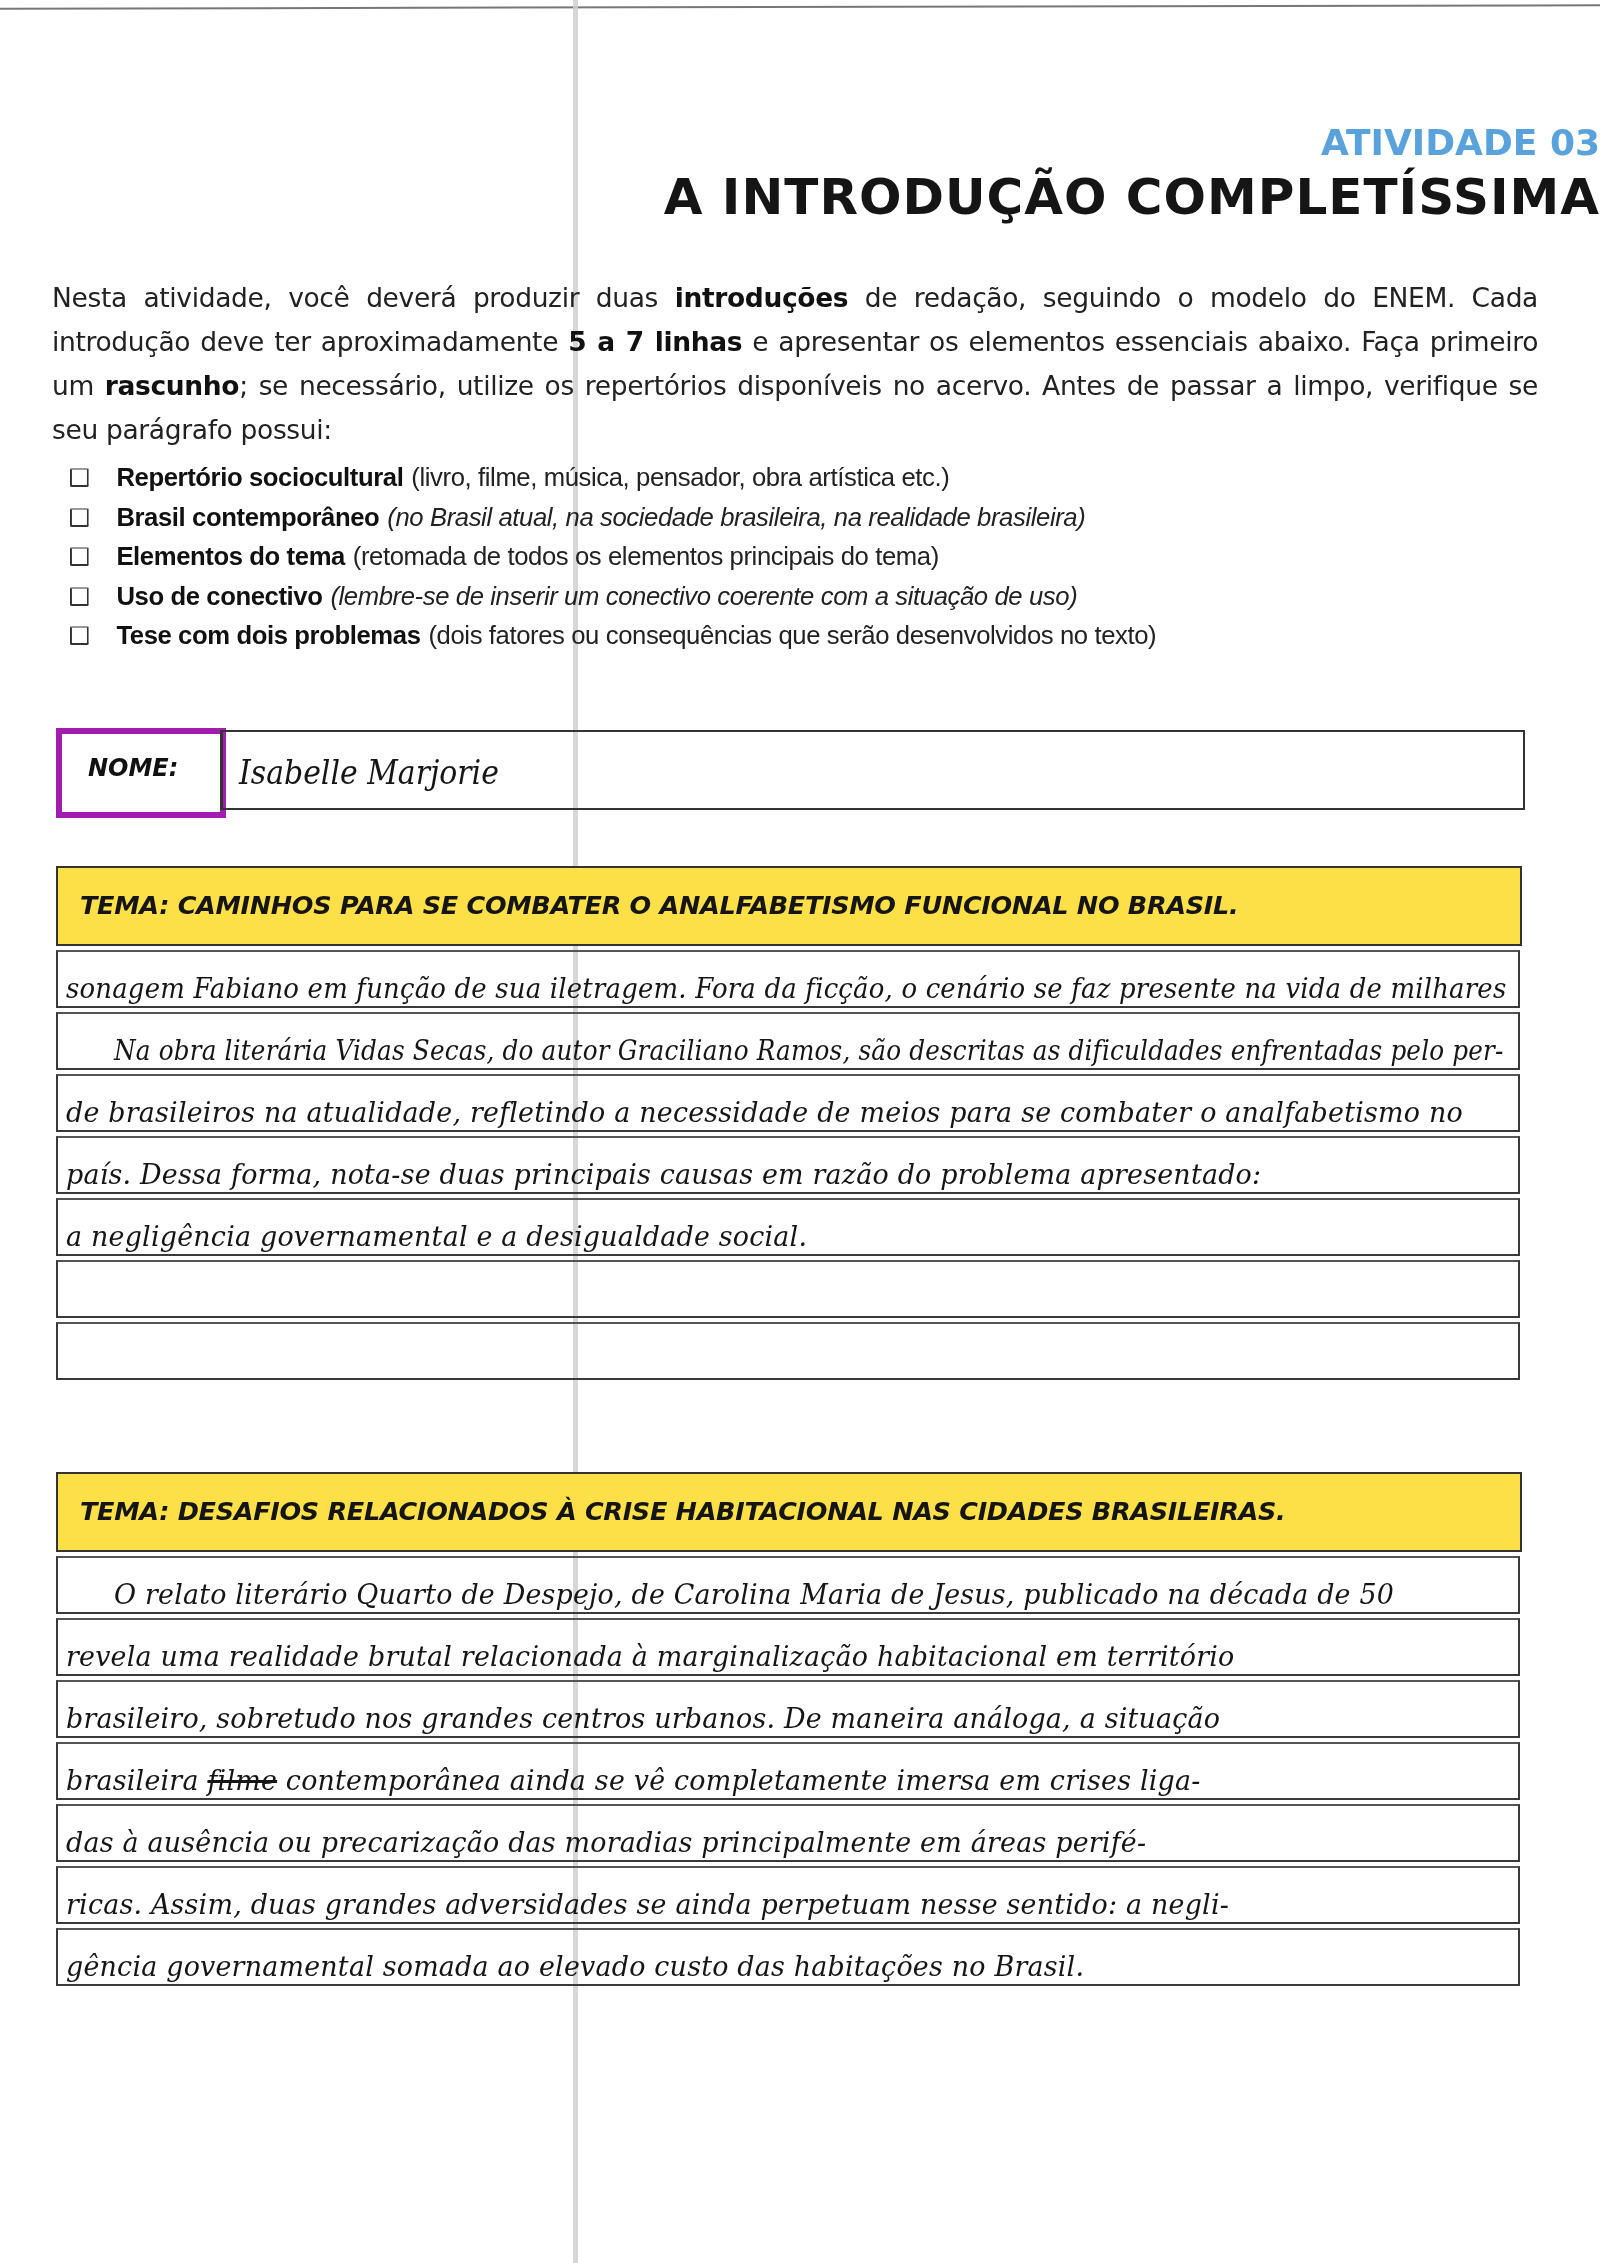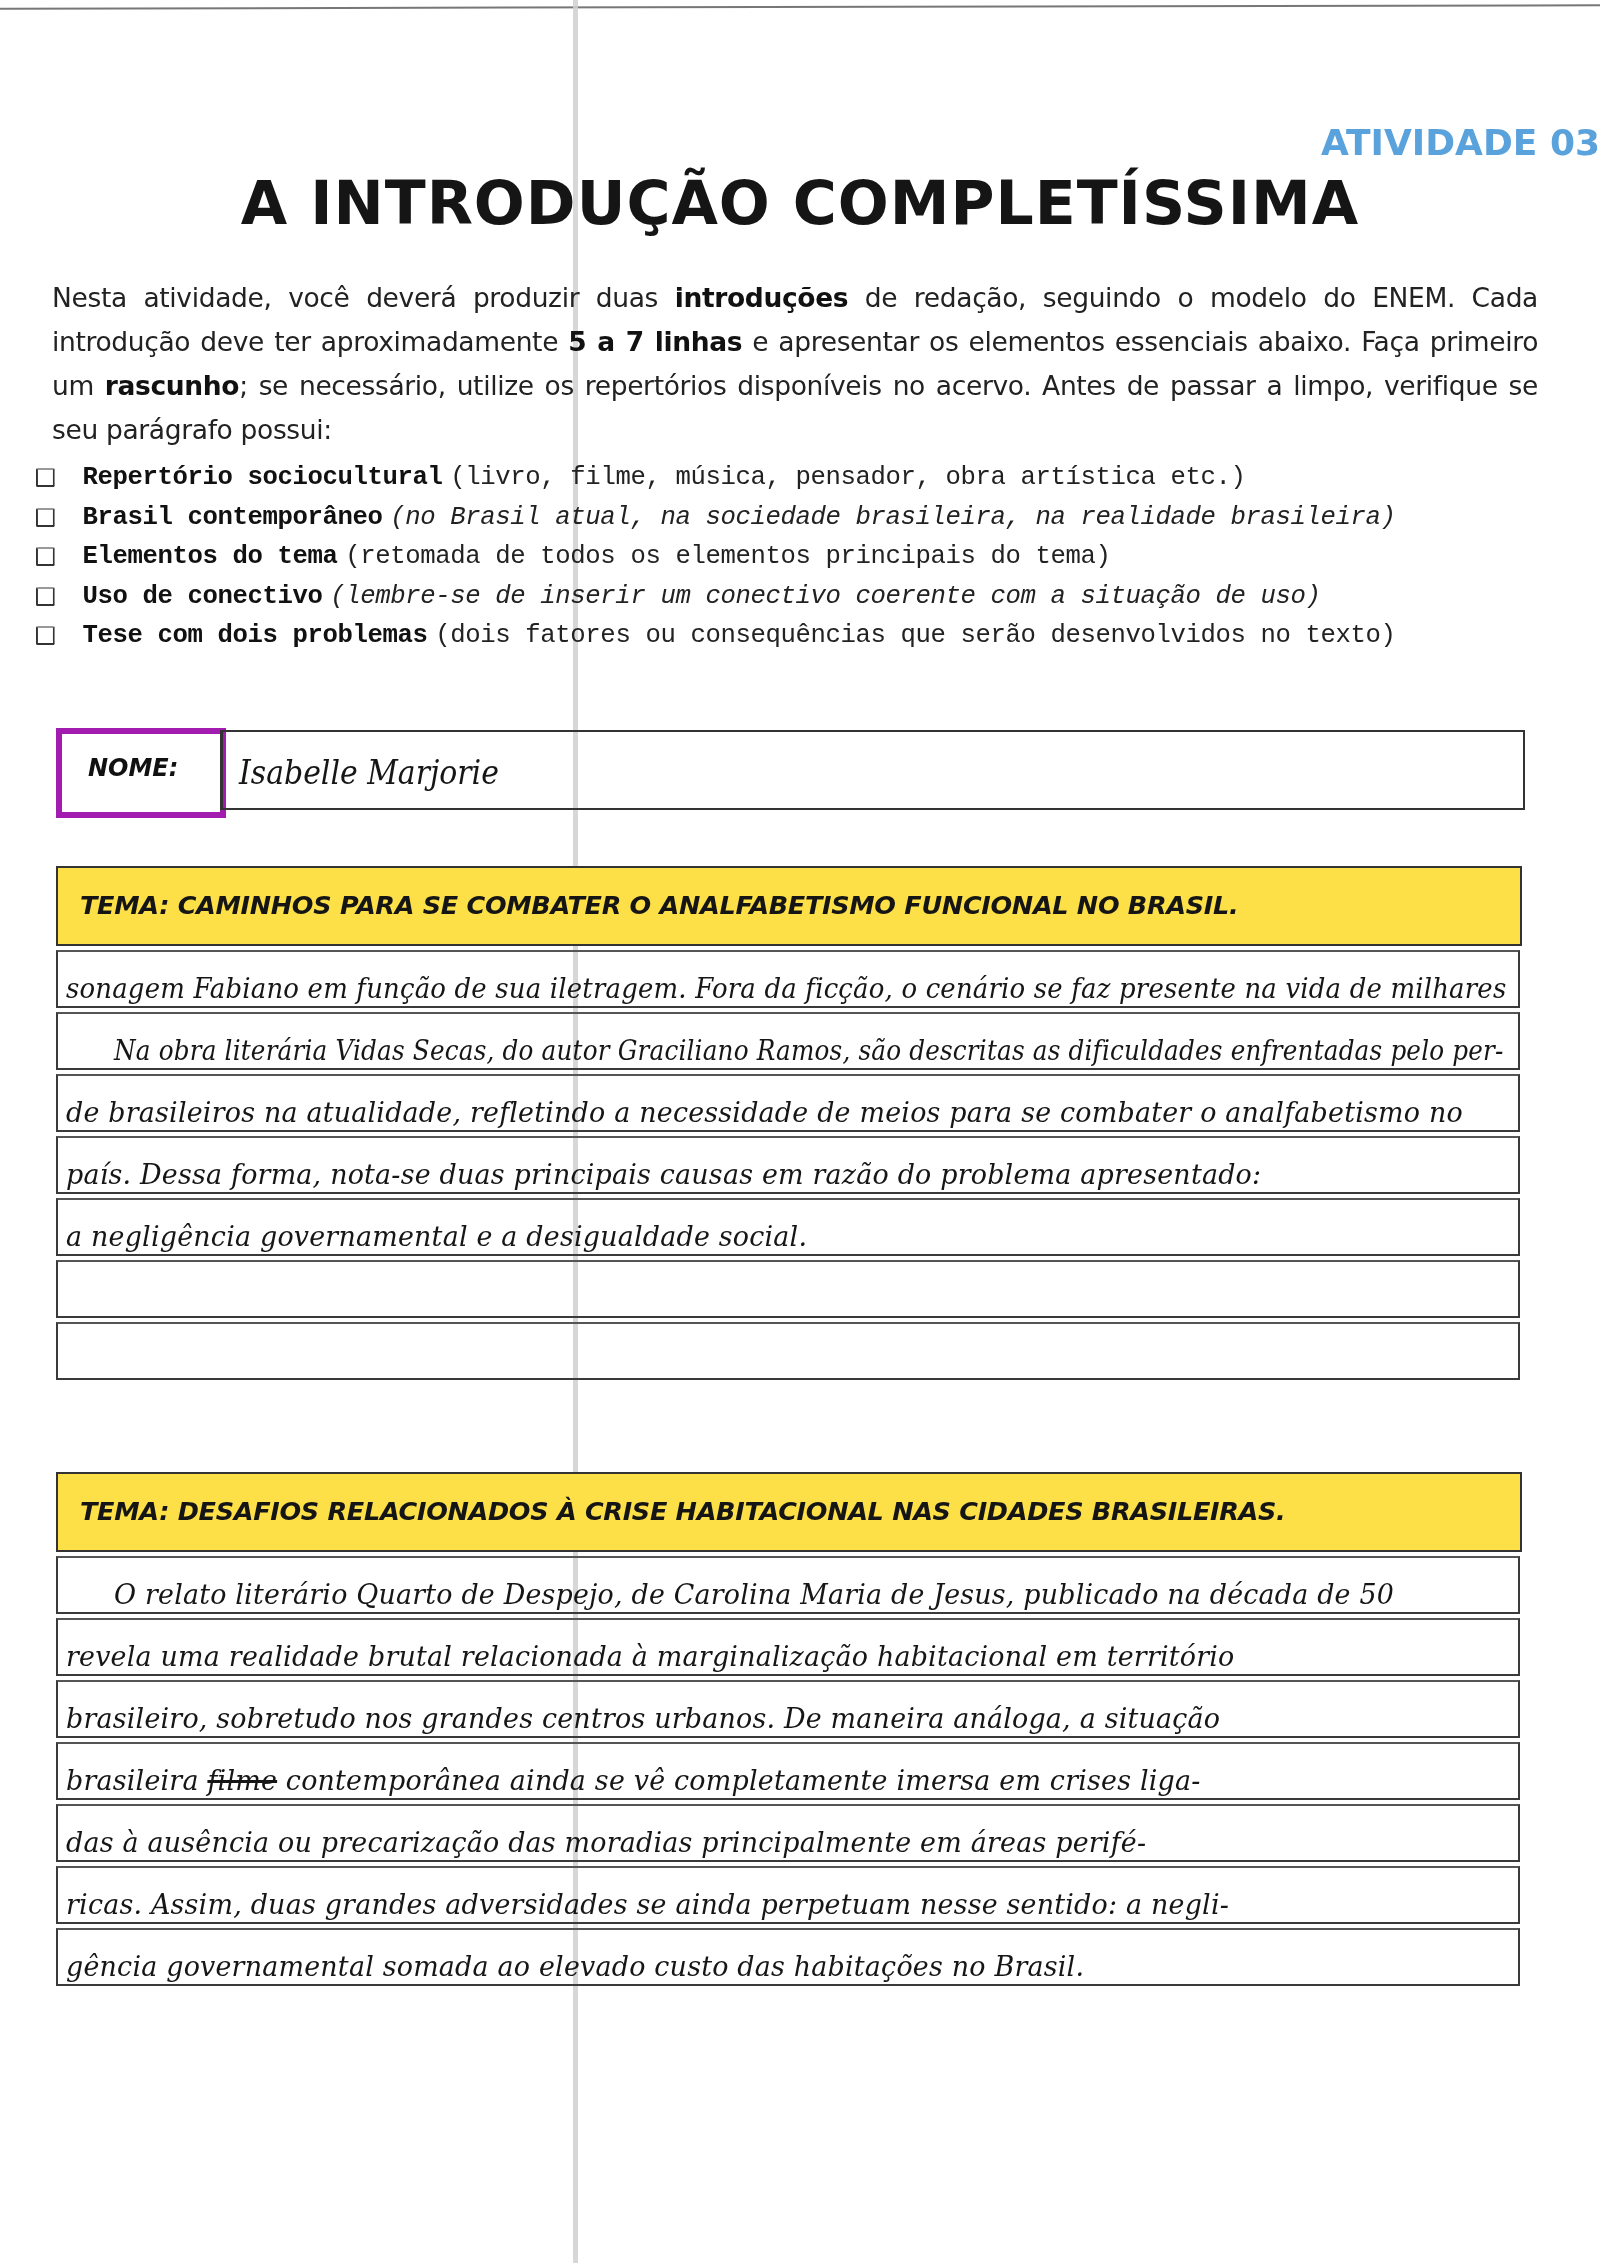--- a/index.html
+++ b/index.html
@@ -3,29 +3,29 @@
   <meta charset="utf-8">
   <style>
     html, body { margin: 0; padding: 0; background: #ffffff; }
     body { width: 1600px; height: 2263px; position: relative; overflow: hidden;
            font-family: "Liberation Sans", sans-serif; color: #1a1a1a; }
     .top-rule { position: absolute; left: 0; top: 6px; width: 1600px; height: 0; border-top: 2px solid #777; transform: rotate(-0.12deg); }
     .fold { position: absolute; left: 573px; top: 0; width: 5px; height: 2263px; background: #d0d0d0; opacity: .85; }
 
     .kicker { position: absolute; top: 122px; left: 0; width: 1600px; text-align: right;
               font-family: "DejaVu Sans", sans-serif; font-weight: bold; font-size: 36px; color: #5aa2dc; letter-spacing: 0; }
-    .title { position: absolute; top: 168px; left: 0; width: 1600px; text-align: center;
-             font-family: "DejaVu Sans", sans-serif; font-weight: bold; font-size: 60px; color: #151515; letter-spacing: 1px; }
+    .title { position: absolute; top: 168px; left: 0; width: 1600px; text-align: right;
+             font-family: "DejaVu Sans", sans-serif; font-weight: bold; font-size: 50px; color: #151515; letter-spacing: 1px; }
 
     .intro { position: absolute; top: 276px; left: 52px; width: 1486px; font-size: 26.5px; line-height: 44px;
              text-align: justify; color: #222; font-family: "DejaVu Sans", sans-serif; letter-spacing: -0.35px; }
     .intro b { color: #111; }
 
-    .checklist { position: absolute; top: 458px; left: 36px; width: 1520px; list-style: none; margin: 0; padding: 0;
-                 font-family: Liberation Mono, monospace; font-size: 26px; line-height: 39.5px; letter-spacing: -0.4px; color: #222; }
+    .checklist { position: absolute; top: 458px; left: 70px; width: 1520px; list-style: none; margin: 0; padding: 0;
+                 font-family: Liberation Sans, sans-serif; font-size: 26px; line-height: 39.5px; letter-spacing: -0.4px; color: #222; }
     .checklist li { display: flex; align-items: center; white-space: nowrap; }
     .cb { display: inline-block; width: 15px; height: 15px; border: 2.5px solid #333; border-top-color: #999; border-radius: 2px; margin-right: 28px; flex: none; }
     .checklist b { color: #111; margin-right: 8px; }
     .checklist .it { font-style: italic; }
 
     .name-box { position: absolute; top: 728px; left: 56px; width: 1464px; height: 80px; }
     .name-label-cell { position: absolute; left: 0; top: 0; width: 158px; height: 78px; border: 6px solid #a21caf; text-align: center; }
     .name-label { position: absolute; left: 26px; top: 20px; font-family: "DejaVu Sans", sans-serif; font-weight: bold; font-style: italic; font-size: 24px; color: #111; }
     .name-input-cell { position: absolute; left: 164px; top: 2px; width: 1300px; height: 76px; border: 2px solid #333; border-left-width: 3px; }
     .handwriting { font-family: "DejaVu Serif", serif; font-style: italic; color: #161616; }

